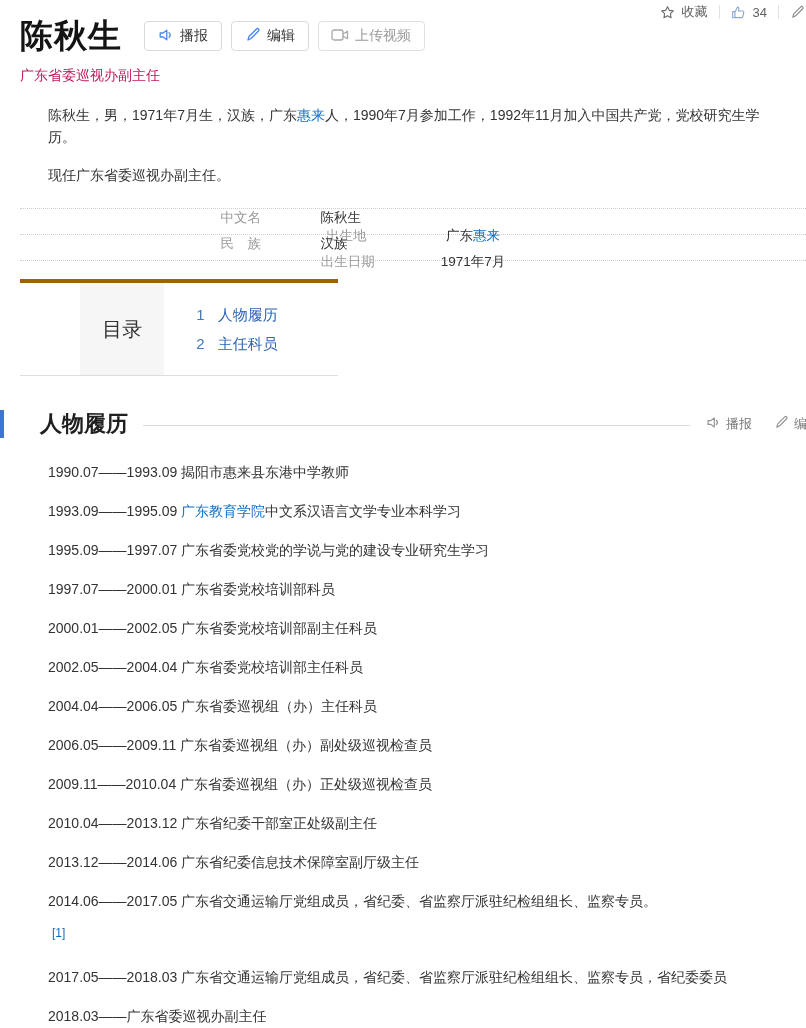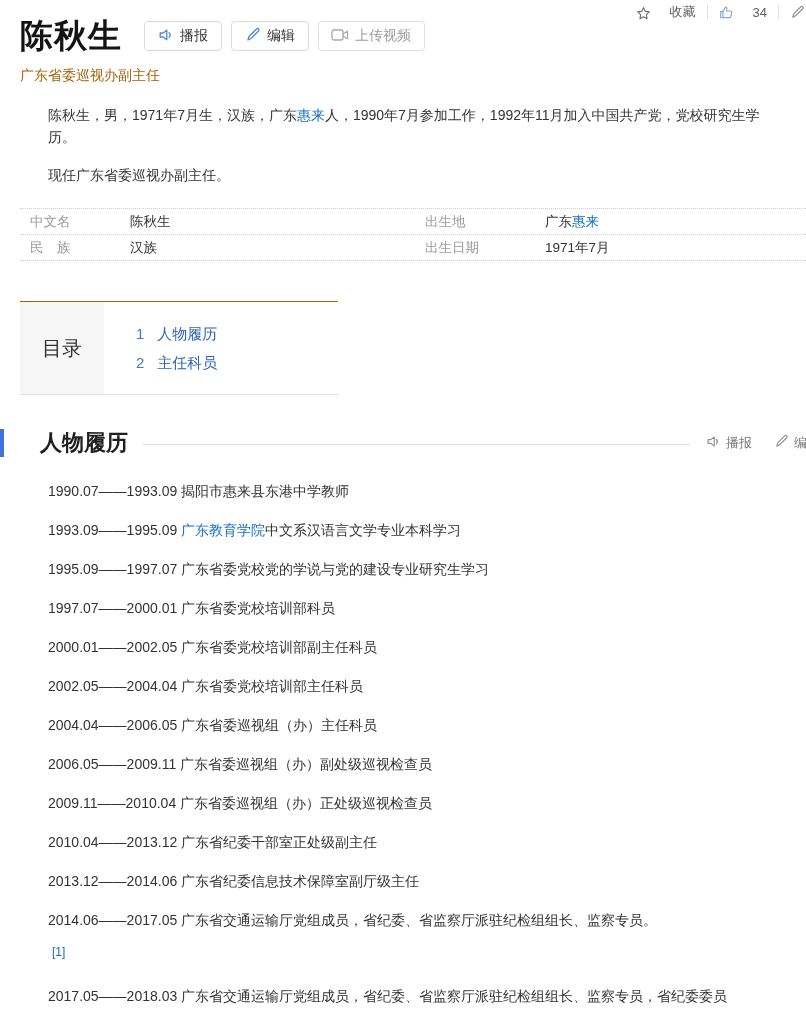--- a/index.html
+++ b/index.html
@@ -9,52 +9,53 @@
     position: relative; overflow: hidden;
     font-family: "Liberation Sans", "DejaVu Sans", sans-serif;
     color: #333;
   }
   
   .top-actions {
     position: absolute; top: 3px; right: -10px;
     display: flex; align-items: center;
     font-size: 13px; color: #5f5f5f; white-space: nowrap;
   }
-  .ta-item { display: flex; align-items: flex-end; gap: 19px; padding: 0 11px; cursor: pointer; }
+  .ta-item { display: flex; align-items: center; gap: 7px; padding: 0 11px; cursor: pointer; }
   .ta-sep { width: 1px; height: 14px; background: #e1e1e1; }
   .ta-item svg { display: block; }
   
   .header { padding: 18px 20px 0 20px; }
   .title-row { display: flex; align-items: center; }
   .page-title { font-size: 33px; font-weight: 700; color: #141414; line-height: 1.1; letter-spacing: 1px; }
   .title-buttons { display: flex; gap: 9px; margin-left: 22px; }
   .hbtn {
     display: flex; align-items: center; gap: 6px;
     border: 1px solid #dadada; border-radius: 4px; background: #fff;
     height: 30px; padding: 0 13px; font-size: 14px; color: #333; cursor: pointer;
   }
   .hbtn.muted { color: #9b9b9b; border-color: #e0e0e0; padding-left: 12px; }
-  .subtitle { margin-top: 13px; font-size: 14px; color: #a16207; }
+  .subtitle { margin-top: 13px; font-size: 14px; color: #be185d; }
   
   .summary { margin: 20px 20px 0 48px; font-size: 14px; line-height: 1.55; color: #333; }
   .summary p + p { margin-top: 16px; }
   a.inline-link { color: #136ec2; text-decoration: none; cursor: pointer; }
   
   .info-table { margin: 22px 0 0 20px; width: 786px; border-top: 1px dotted #cfcfcf; font-size: 13.5px; }
-  .info-row { display: flex; border-bottom: 1px dotted #cfcfcf; height: 26px; align-items: center; }
+  .info-row { display: flex; border-bottom: 1px dotted #cfcfcf; height: 26px; align-items: center; flex-direction: column; }
   .info-pair { display: flex; align-items: center; }
   .info-pair.left  { width: 405px; padding-left: 10px; }
   .info-pair.right { flex: 1; gap: 20px; }
   .info-label { width: 100px; color: #9a9a9a; flex-shrink: 0; }
   .info-value { color: #333; }
   
   .toc {
-    margin: 40px 0 0 20px; width: 318px;
-    border-top: 1px solid #a16207; border-bottom: 1px solid #dedede;
+    margin: 18px 0 0 20px; width: 318px;
+    border-top: 4px solid #a16207; border-bottom: 1px solid #dedede;
     display: flex;
+    justify-content: center;
   }
   .toc-label {
     width: 84px; background: #f6f6f6;
     display: flex; align-items: center; justify-content: center;
     font-size: 20px; color: #333;
   }
   .toc-list { padding: 17px 0 17px 32px; }
   .toc-item { display: flex; gap: 13px; font-size: 15px; line-height: 29px; cursor: pointer; }
   .toc-num { color: #4479ba; }
   .toc-link { color: #2d64b3; text-decoration: none; }

